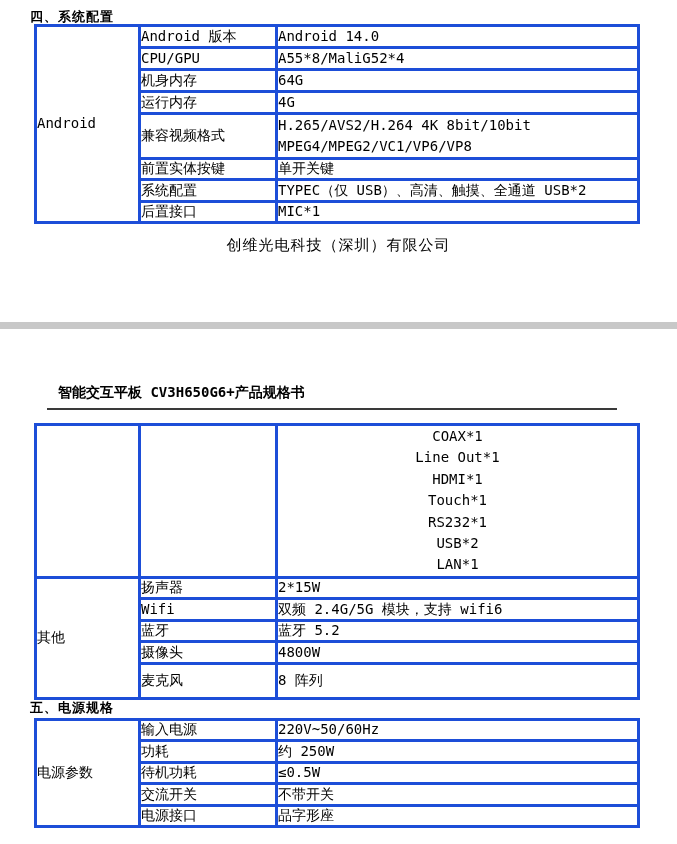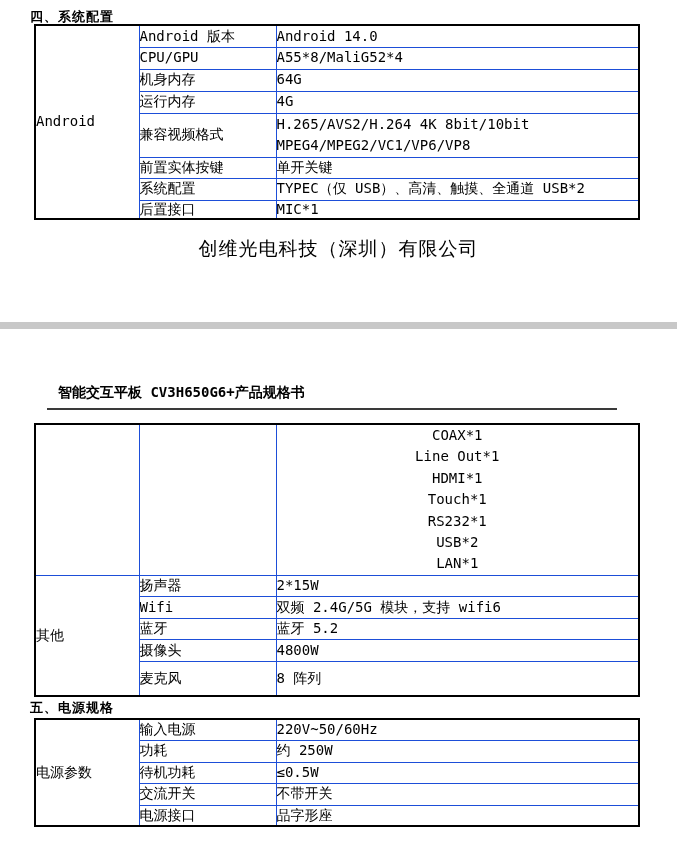--- a/index.html
+++ b/index.html
@@ -23,39 +23,39 @@
   }
   table.spec {
     position: absolute;
     left: 34px;
     width: 606px;
     border-collapse: collapse;
     table-layout: fixed;
     border: 2px solid #000;
   }
   table.spec td {
-    border: 1px solid #1d4ed8;
+    border: 3px solid #1d4ed8;
     font-size: 14px;
     line-height: 1.25;
     vertical-align: middle;
     overflow: hidden;
     white-space: nowrap;
     padding: 0;
   }
   td.group { padding-left: 6px; margin-left: 44px; }
   td.lbl   { padding-left: 5px; }
   td.val   { padding-left: 9px; }
   td.ports-cell div { line-height: 21.4px; text-align: center; }
   td.multiline div  { line-height: 21px; }
   .company {
     position: absolute;
     top: 236px; left: 0;
     width: 677px;
     text-align: center;
-    font-size: 19px;
+    font-size: 15px;
     letter-spacing: 1px;
     font-family: "DejaVu Sans", sans-serif;
   }
   .page-break {
     position: absolute;
     top: 322px; left: 0;
     width: 677px; height: 7px;
     background: #c8c8c8;
   }
   .doc-header {

